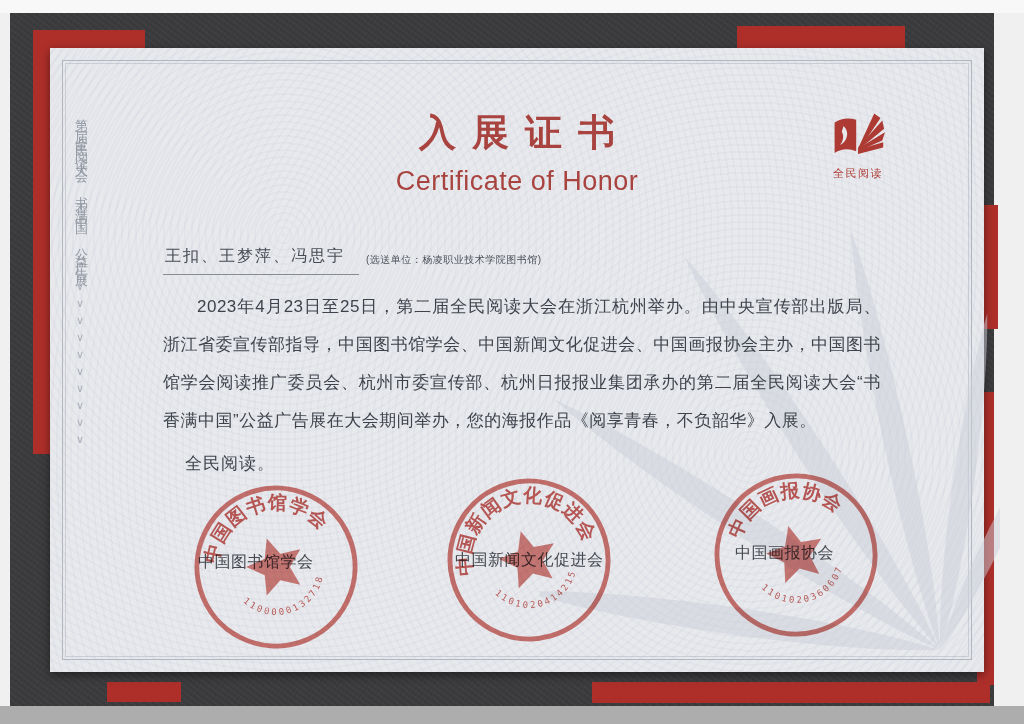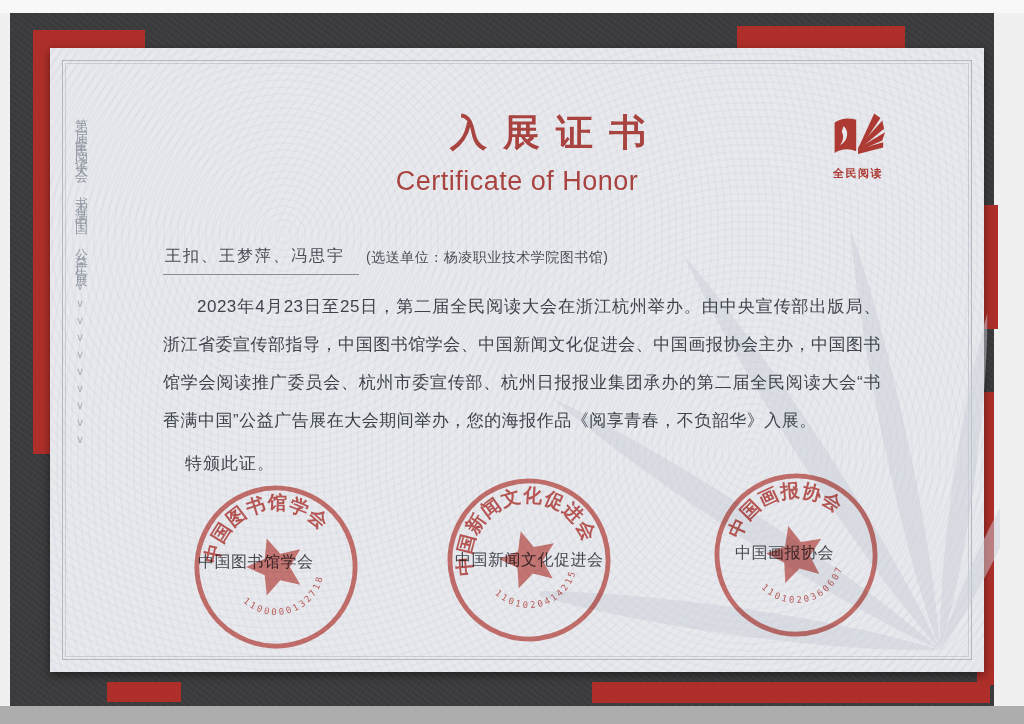--- a/index.html
+++ b/index.html
@@ -42,36 +42,36 @@
     font-size:13px;letter-spacing:6.5px;color:#9298a2;
   }
   #side-chevrons{
     writing-mode:vertical-rl;text-orientation:upright;margin-top:9px;
     font-size:11px;letter-spacing:4px;color:#a9afb9;
   }
   
   #title-cn{
     position:absolute;left:0;top:60px;width:100%;text-align:center;z-index:3;
     font-size:37px;font-weight:bold;color:#a8433f;
-    letter-spacing:16px;text-indent:16px;margin-left:31px;
+    letter-spacing:16px;text-indent:16px;
   }
   #title-en{
     position:absolute;left:0;top:118px;width:100%;text-align:center;z-index:3;
     font-size:27px;color:#a8433f;letter-spacing:.5px;
   }
   
   #logo{position:absolute;left:772px;top:62px;width:72px;z-index:3;text-align:center;}
-  #logo-name{font-size:11px;font-weight:bold;color:#ad3b34;letter-spacing:1.5px;margin-top:2px;}
+  #logo-name{font-size:11px;font-weight:normal;color:#ad3b34;letter-spacing:1.5px;margin-top:2px;}
   
   #recipient-row{position:absolute;left:113px;top:198px;z-index:3;display:flex;align-items:flex-end;}
   #recipient-names{
     font-size:16px;color:#474b53;letter-spacing:2px;
     border-bottom:1px solid #878c94;padding:0 14px 7px 2px;
   }
-  #recipient-unit{font-size:14px;color:#4a4e56;margin-left:7px;padding-bottom:8px;letter-spacing:.5px;}
+  #recipient-unit{font-size:10px;color:#4a4e56;margin-left:7px;padding-bottom:8px;letter-spacing:.5px;}
   
   #body-paragraph{
     position:absolute;left:113px;top:240px;width:718px;z-index:3;
     font-size:17px;line-height:38px;color:#3e434b;
     text-align:justify;text-indent:2em;letter-spacing:.5px;
   }
   #closing{position:absolute;left:135px;top:404px;z-index:3;font-size:17px;color:#3e434b;letter-spacing:1px;}
   #issue-date{
     position:absolute;left:400px;top:563px;width:210px;text-align:center;z-index:3;
     font-size:17px;color:rgba(90,96,107,.68);letter-spacing:3px;
@@ -134,21 +134,21 @@
     </svg>
     <div id="logo-name">全民阅读</div>
   </div>
 
   <div id="recipient-row">
     <span id="recipient-names">王扣、王梦萍、冯思宇</span>
     <span id="recipient-unit">(选送单位：杨凌职业技术学院图书馆)</span>
   </div>
 
   <div id="body-paragraph">2023年4月23日至25日，第二届全民阅读大会在浙江杭州举办。由中央宣传部出版局、浙江省委宣传部指导，中国图书馆学会、中国新闻文化促进会、中国画报协会主办，中国图书馆学会阅读推广委员会、杭州市委宣传部、杭州日报报业集团承办的第二届全民阅读大会“书香满中国”公益广告展在大会期间举办，您的海报作品《阅享青春，不负韶华》入展。</div>
-  <div id="closing">特颁此证。</div>
+  <div id="closing">全民阅读。</div>
 
   <div class="stamp-label" style="left:148px;top:504px;">中国图书馆学会</div>
   <div class="stamp-label" style="left:405px;top:502px;">中国新闻文化促进会</div>
   <div class="stamp-label" style="left:685px;top:495px;">中国画报协会</div>
 
   <svg class="stamp" style="left:141px;top:434px;transform:rotate(-18deg);" width="170" height="170" viewBox="0 0 170 170">
     <defs>
       <path id="arc1" d="M30.5,65.2 A58,58 0 0 1 139.5,65.2"></path>
       <path id="ser1" d="M39.9,101.4 A48,48 0 0 0 130.1,101.4"></path>
     </defs>

